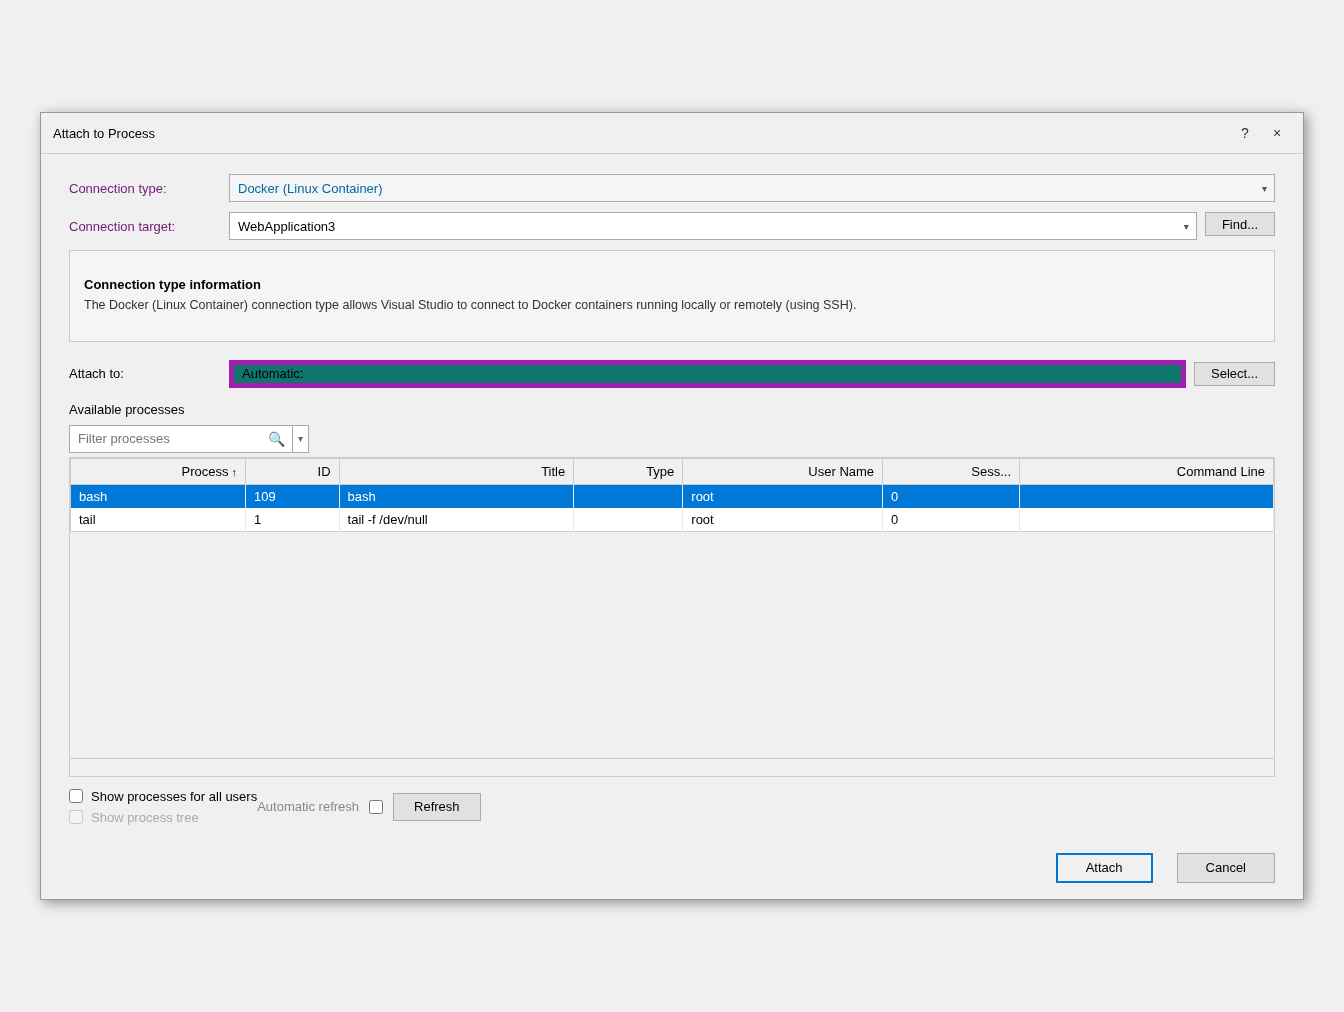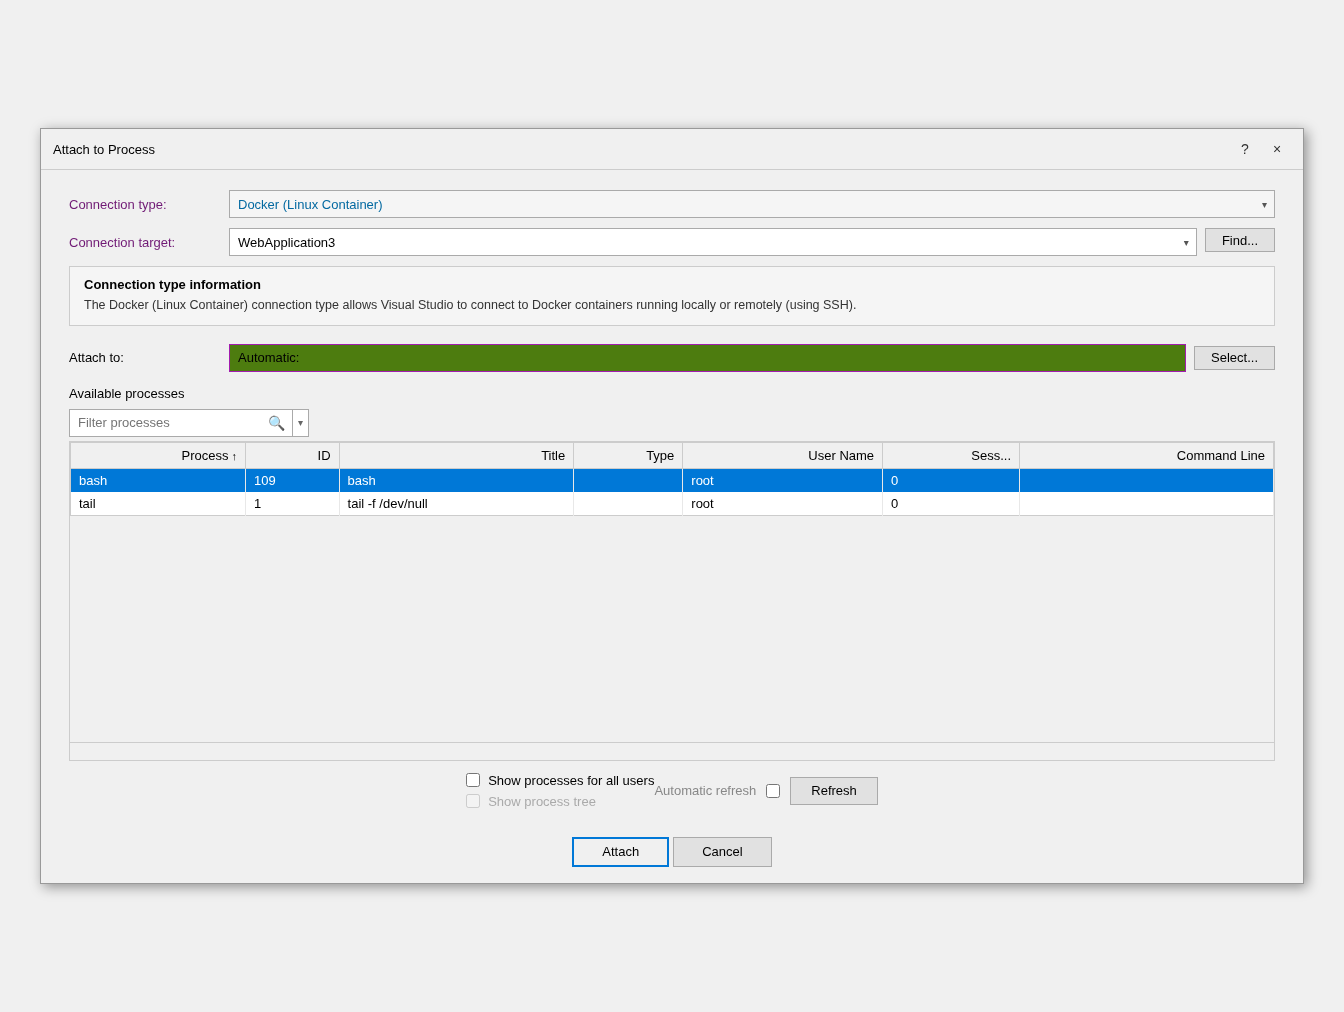--- a/index.html
+++ b/index.html
@@ -117,21 +117,21 @@
       background: #e1e1e1;
       border: 1px solid #aaa;
       font-size: 13px;
       cursor: pointer;
       white-space: nowrap;
       color: #000;
     }
     .info-box {
       border: 1px solid #ccc;
       background: #f5f5f5;
-      padding: 10px 14px;
+      padding: 26px 14px;
       margin-bottom: 18px;
       margin-top: 2px;
     }
     .info-box-title {
       font-weight: 600;
       margin-bottom: 4px;
       color: #000;
     }
     .info-box-text {
       color: #333;
@@ -144,22 +144,22 @@
       margin-bottom: 14px;
     }
     .attach-to-label {
       width: 160px;
       flex-shrink: 0;
       color: #000;
     }
     .attach-to-input {
       flex: 1;
       height: 28px;
-      border: 1px solid #a21caf;
-      background: #4d7c0f;
+      border: 5px solid #a21caf;
+      background: #0f766e;
       padding: 0 8px;
       font-size: 13px;
       color: #000;
     }
     .section-label {
       font-size: 13px;
       color: #000;
       margin-bottom: 8px;
     }
     .filter-row {
@@ -248,21 +248,21 @@
       border-top: 1px solid #ccc;
       background: #f0f0f0;
     }
     .scrollbar-inner {
       width: 900px;
       height: 1px;
     }
     .bottom-options {
       display: flex;
       align-items: center;
-      justify-content: center;
+      justify-content: flex-start;
       margin-top: 8px;
       padding-top: 4px;
     }
     .bottom-left {
       display: flex;
       flex-direction: column;
       gap: 6px;
     }
     .checkbox-row {
       display: flex;
@@ -297,22 +297,22 @@
       height: 28px;
       padding: 0 20px;
       background: #e1e1e1;
       border: 1px solid #aaa;
       font-size: 13px;
       cursor: pointer;
       color: #000;
     }
     .dialog-footer {
       display: flex;
-      justify-content: center;
-      gap: 4px;
+      justify-content: flex-end;
+      gap: 24px;
       padding: 12px 28px 16px 28px;
     }
     .footer-btn {
       height: 30px;
       padding: 0 28px;
       font-size: 13px;
       cursor: pointer;
       color: #000;
     }
     .attach-btn {

